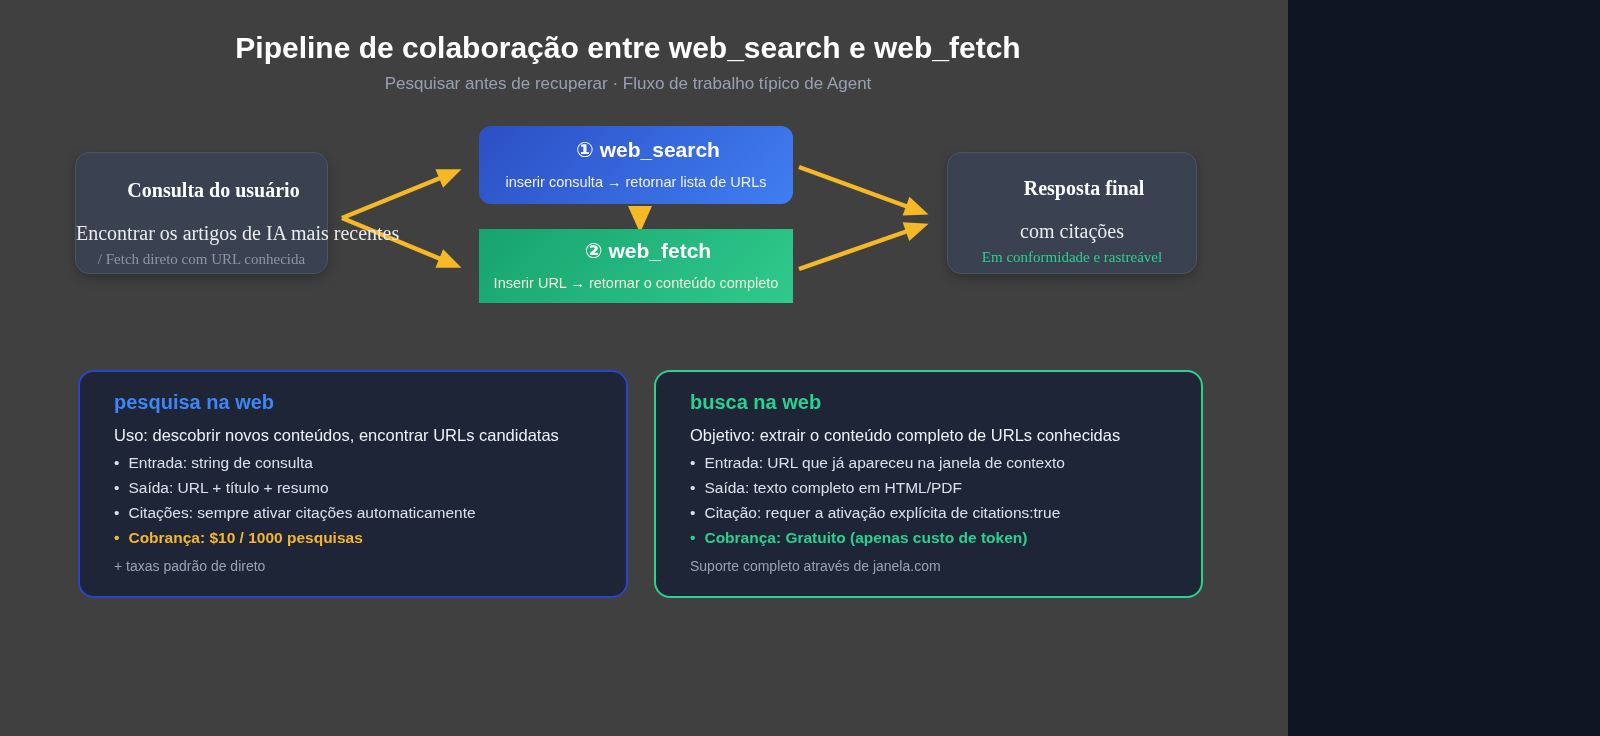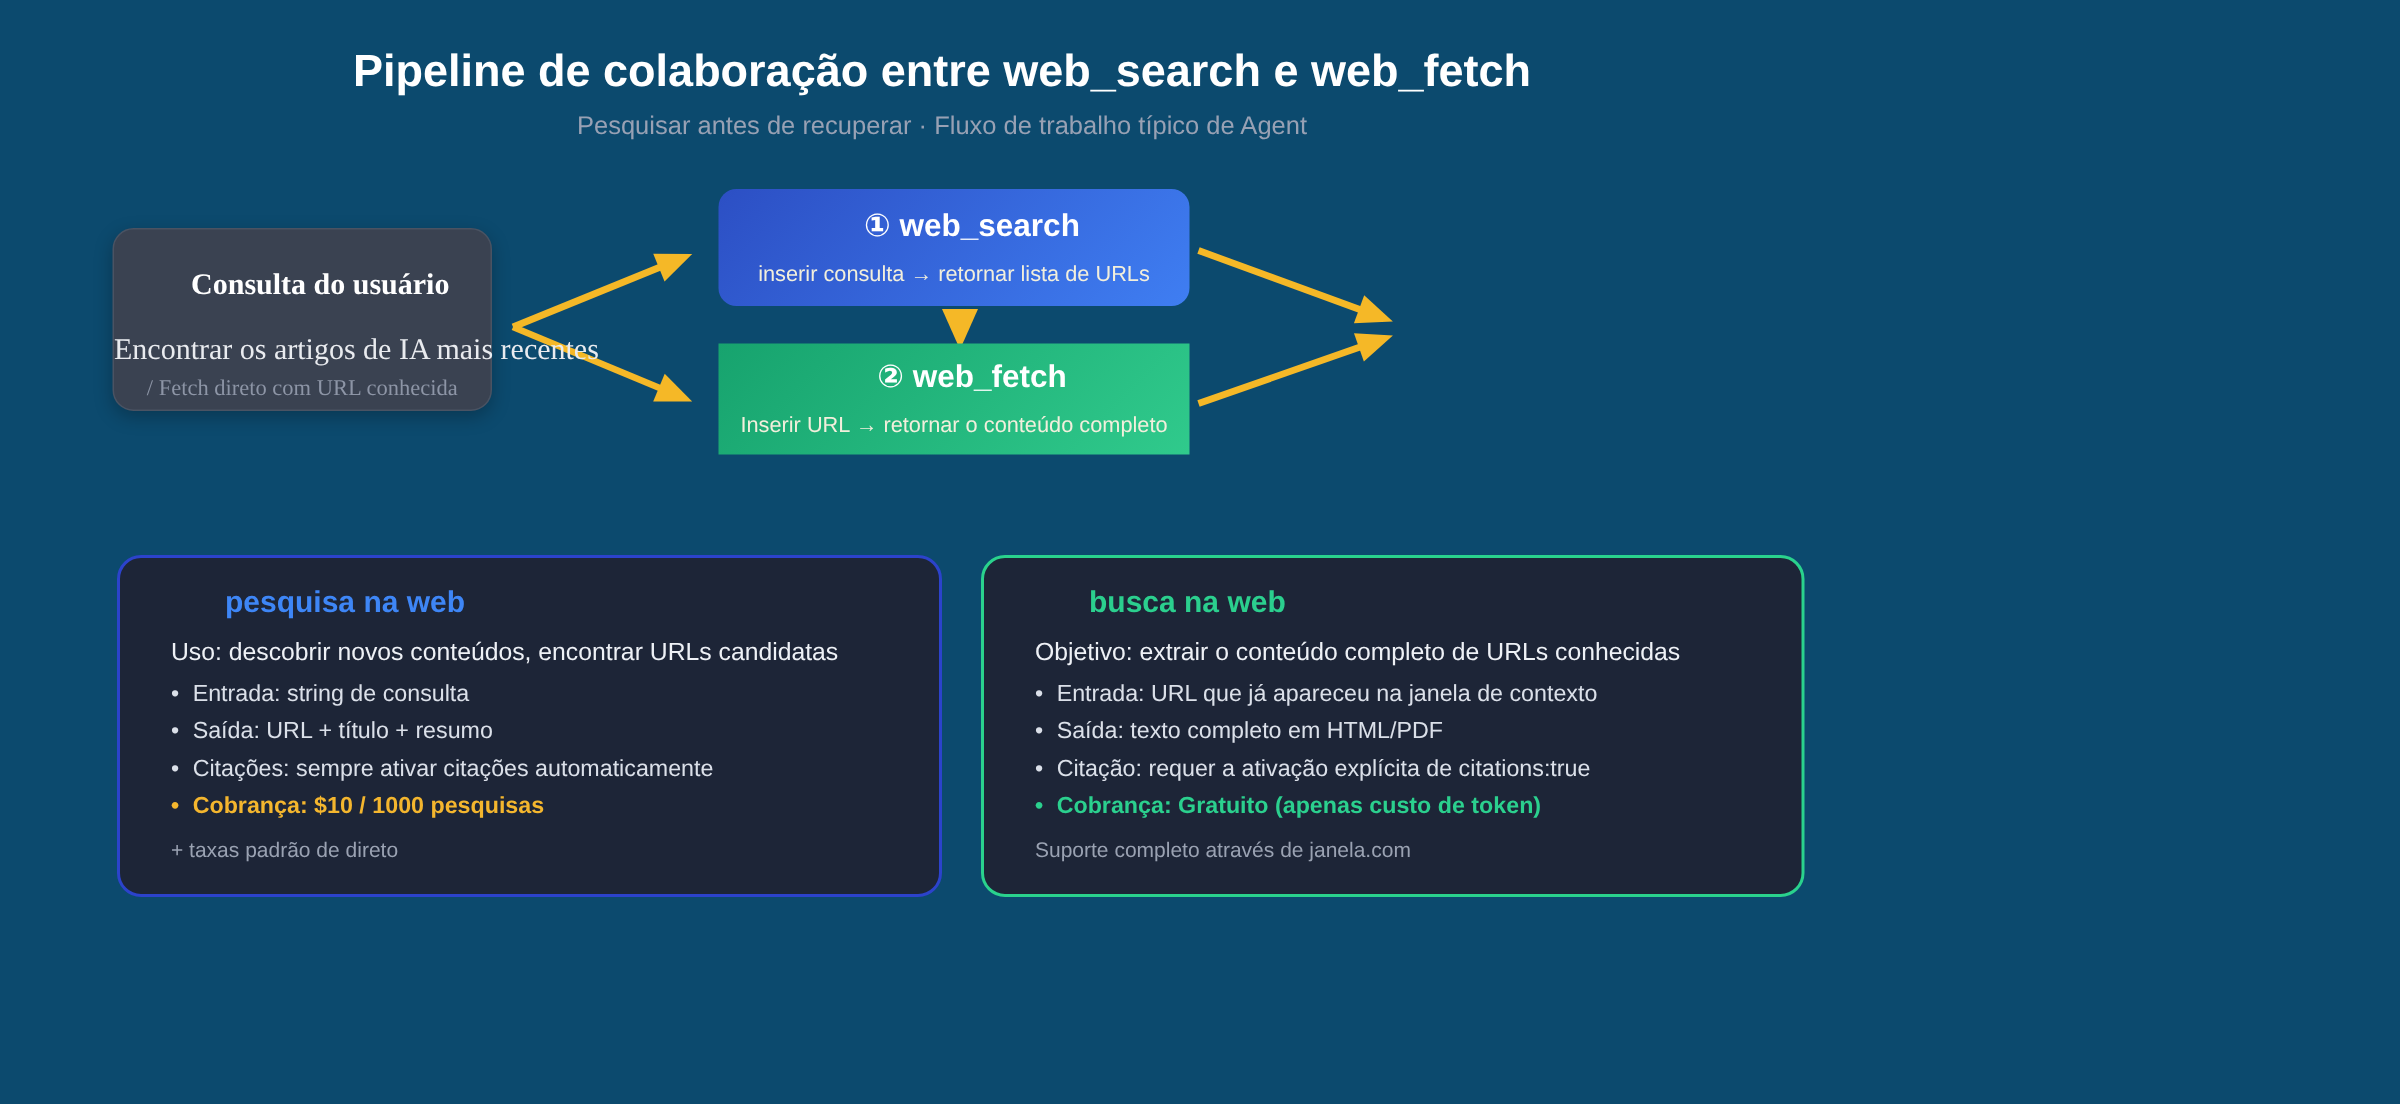--- a/index.html
+++ b/index.html
@@ -1,23 +1,23 @@
 <!DOCTYPE html>
 <html><head>
 <meta charset="utf-8">
 <style>
   * { margin: 0; padding: 0; box-sizing: border-box; }
   html, body { background: #101524; }
   body { font-family: "Liberation Sans", "DejaVu Sans", sans-serif; }
 
   .canvas {
     position: relative;
-    width: 1600px;
+    width: 1288px;
     height: 736px;
-    background: #0c4a6e;
+    background: #404040;
     overflow: hidden;
   }
 
   
   .page-title {
     position: absolute;
     top: 31px; left: 0; width: 1256px;
     text-align: center;
     font-size: 30px;
     font-weight: 700;
@@ -68,21 +68,21 @@
   .card {
     position: absolute;
     top: 370px;
     height: 228px;
     border-radius: 16px;
     background: #1d2537;
     padding: 19px 34px;
   }
   .card-search { left: 78px;  width: 550px; border: 2px solid #2c43cb; }
   .card-fetch  { left: 654px; width: 549px; border: 2px solid #2ad28d; }
-  .card-title { font-size: 20px; font-weight: 700; margin-bottom: 12px; margin-left: 36px; }
+  .card-title { font-size: 20px; font-weight: 700; margin-bottom: 12px; }
   .card-search .card-title { color: #3e86f6; }
   .card-fetch  .card-title { color: #2bcf8e; }
   .card-usage { font-size: 16.5px; color: #eef1f6; margin-bottom: 9px; }
   .card-list { list-style: none; }
   .card-list li { font-size: 15.5px; color: #dbe0e9; margin: 7px 0; display: flex; align-items: baseline; }
   .card-list .dot { margin-right: 9px; }
   .card-list li.hl-amber, .card-list li.hl-amber .dot { color: #f4b62e; font-weight: 700; }
   .card-list li.hl-green, .card-list li.hl-green .dot { color: #2bd08e; font-weight: 700; }
   .card-note { margin-top: 11px; font-size: 14px; color: #9aa2b2; }
 </style>
@@ -116,20 +116,25 @@
   <div class="node node-search">
     <div class="node-title">① web_search</div>
     <div class="node-sub-cream">inserir consulta → retornar lista de URLs</div>
   </div>
 
   <div class="node node-fetch">
     <div class="node-title">② web_fetch</div>
     <div class="node-sub-cream">Inserir URL → retornar o conteúdo completo</div>
   </div>
 
+  <div class="node node-slate node-final">
+    <div class="node-title">Resposta final</div>
+    <div class="node-line1">com citações</div>
+    <div class="node-line2-green">Em conformidade e rastreável</div>
+  </div>
 
   <div class="card card-search">
     <div class="card-title">pesquisa na web</div>
     <div class="card-usage">Uso: descobrir novos conteúdos, encontrar URLs candidatas</div>
     <ul class="card-list">
       <li>
         <span class="dot">•</span>
         <span>Entrada: string de consulta</span>
       </li>
       <li>

